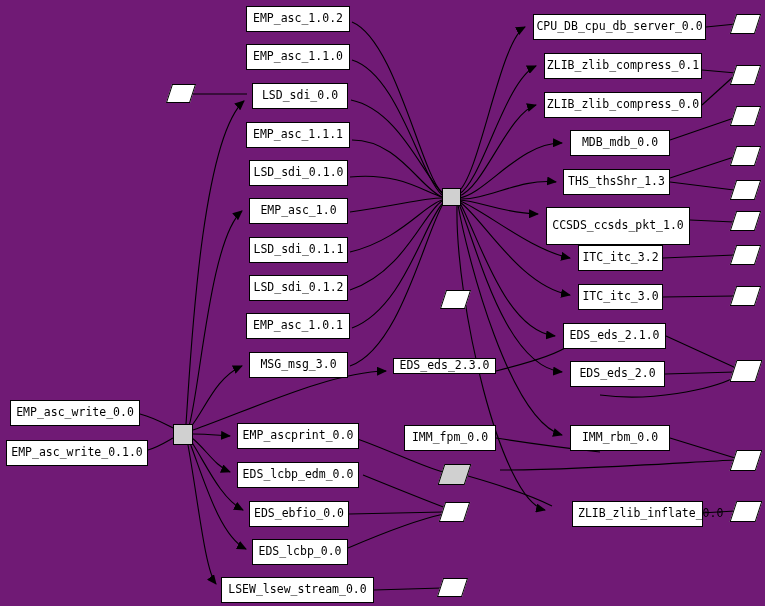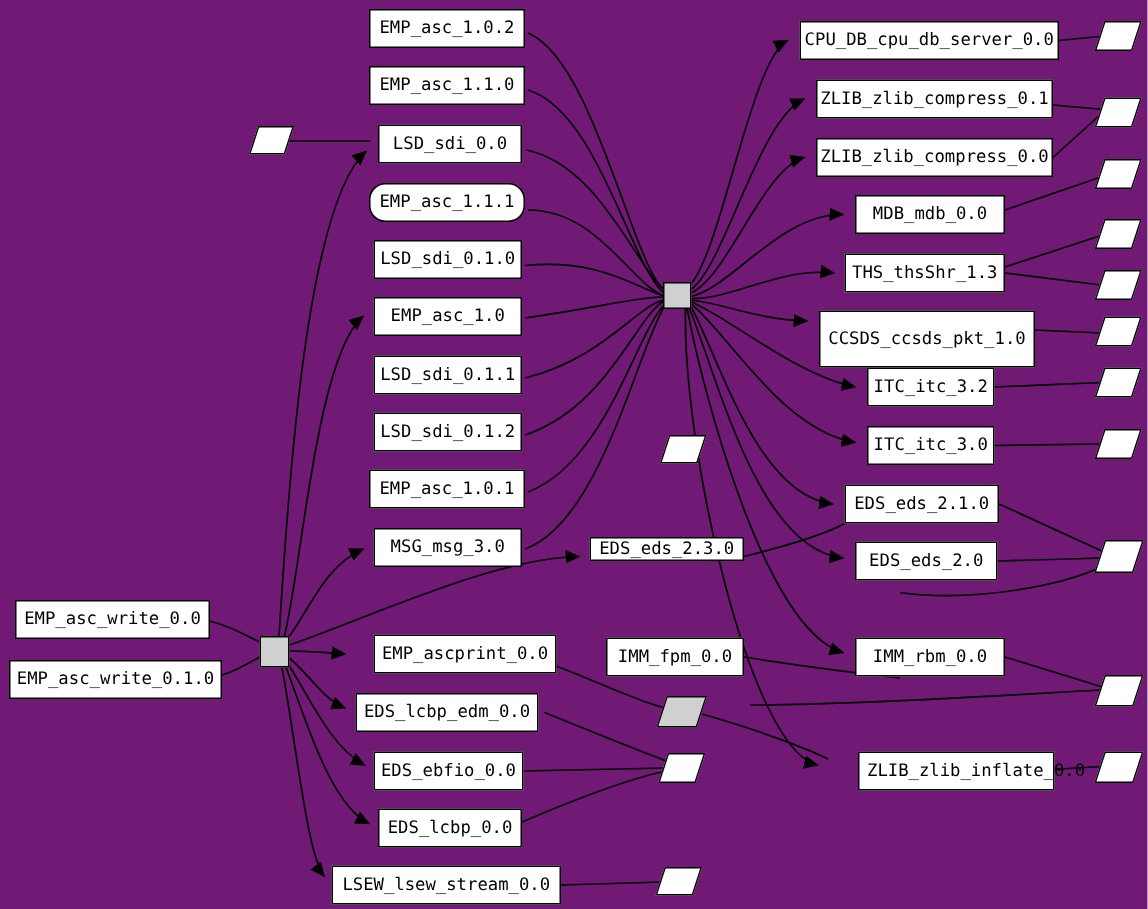--- a/index.html
+++ b/index.html
@@ -138,30 +138,30 @@
       <path d="M348,548 C390,530 425,518 444,514"></path>
       <path d="M468,476 C510,488 540,500 552,506"></path>
       <path d="M496,438 C540,445 565,448 600,452"></path>
     </g>
   </svg>
 
   <div id="nodes-root">
       <div class="node-box" style="left: 246px; top: 6px; width: 104px; height: 26px;">EMP_asc_1.0.2</div>
       <div class="node-box" style="left: 246px; top: 44px; width: 104px; height: 26px;">EMP_asc_1.1.0</div>
       <div class="node-box" style="left: 252px; top: 83px; width: 96px; height: 26px;">LSD_sdi_0.0</div>
-      <div class="node-box" style="left: 246px; top: 122px; width: 104px; height: 26px; border-radius: 11px;">EMP_asc_1.1.1</div>
+      <div class="node-box" style="left: 246px; top: 122px; width: 104px; height: 26px;">EMP_asc_1.1.1</div>
       <div class="node-box" style="left: 249px; top: 160px; width: 99px; height: 26px;">LSD_sdi_0.1.0</div>
       <div class="node-box" style="left: 249px; top: 198px; width: 99px; height: 26px;">EMP_asc_1.0</div>
       <div class="node-box" style="left: 249px; top: 237px; width: 99px; height: 26px;">LSD_sdi_0.1.1</div>
       <div class="node-box" style="left: 249px; top: 275px; width: 99px; height: 26px;">LSD_sdi_0.1.2</div>
       <div class="node-box" style="left: 246px; top: 313px; width: 104px; height: 26px;">EMP_asc_1.0.1</div>
       <div class="node-box" style="left: 249px; top: 352px; width: 99px; height: 26px;">MSG_msg_3.0</div>
       <div class="node-box" style="left: 10px; top: 400px; width: 130px; height: 26px;">EMP_asc_write_0.0</div>
       <div class="node-box" style="left: 6px; top: 440px; width: 142px; height: 26px;">EMP_asc_write_0.1.0</div>
-      <div class="node-box" style="left: 237px; top: 423px; width: 122px; height: 26px; margin-left: 12px;">EMP_ascprint_0.0</div>
+      <div class="node-box" style="left: 237px; top: 423px; width: 122px; height: 26px;">EMP_ascprint_0.0</div>
       <div class="node-box" style="left: 237px; top: 462px; width: 122px; height: 26px;">EDS_lcbp_edm_0.0</div>
       <div class="node-box" style="left: 249px; top: 501px; width: 100px; height: 26px;">EDS_ebfio_0.0</div>
       <div class="node-box" style="left: 252px; top: 539px; width: 96px; height: 26px;">EDS_lcbp_0.0</div>
       <div class="node-box" style="left: 221px; top: 577px; width: 153px; height: 26px;">LSEW_lsew_stream_0.0</div>
       <div class="node-box" style="left: 393px; top: 358px; width: 103px; height: 16px;">EDS_eds_2.3.0</div>
       <div class="node-box" style="left: 404px; top: 425px; width: 92px; height: 26px;">IMM_fpm_0.0</div>
       <div class="node-box" style="left: 533px; top: 14px; width: 173px; height: 26px;">CPU_DB_cpu_db_server_0.0</div>
       <div class="node-box" style="left: 544px; top: 53px; width: 158px; height: 26px;">ZLIB_zlib_compress_0.1</div>
       <div class="node-box" style="left: 544px; top: 92px; width: 158px; height: 26px;">ZLIB_zlib_compress_0.0</div>
       <div class="node-box" style="left: 570px; top: 130px; width: 100px; height: 26px;">MDB_mdb_0.0</div>

